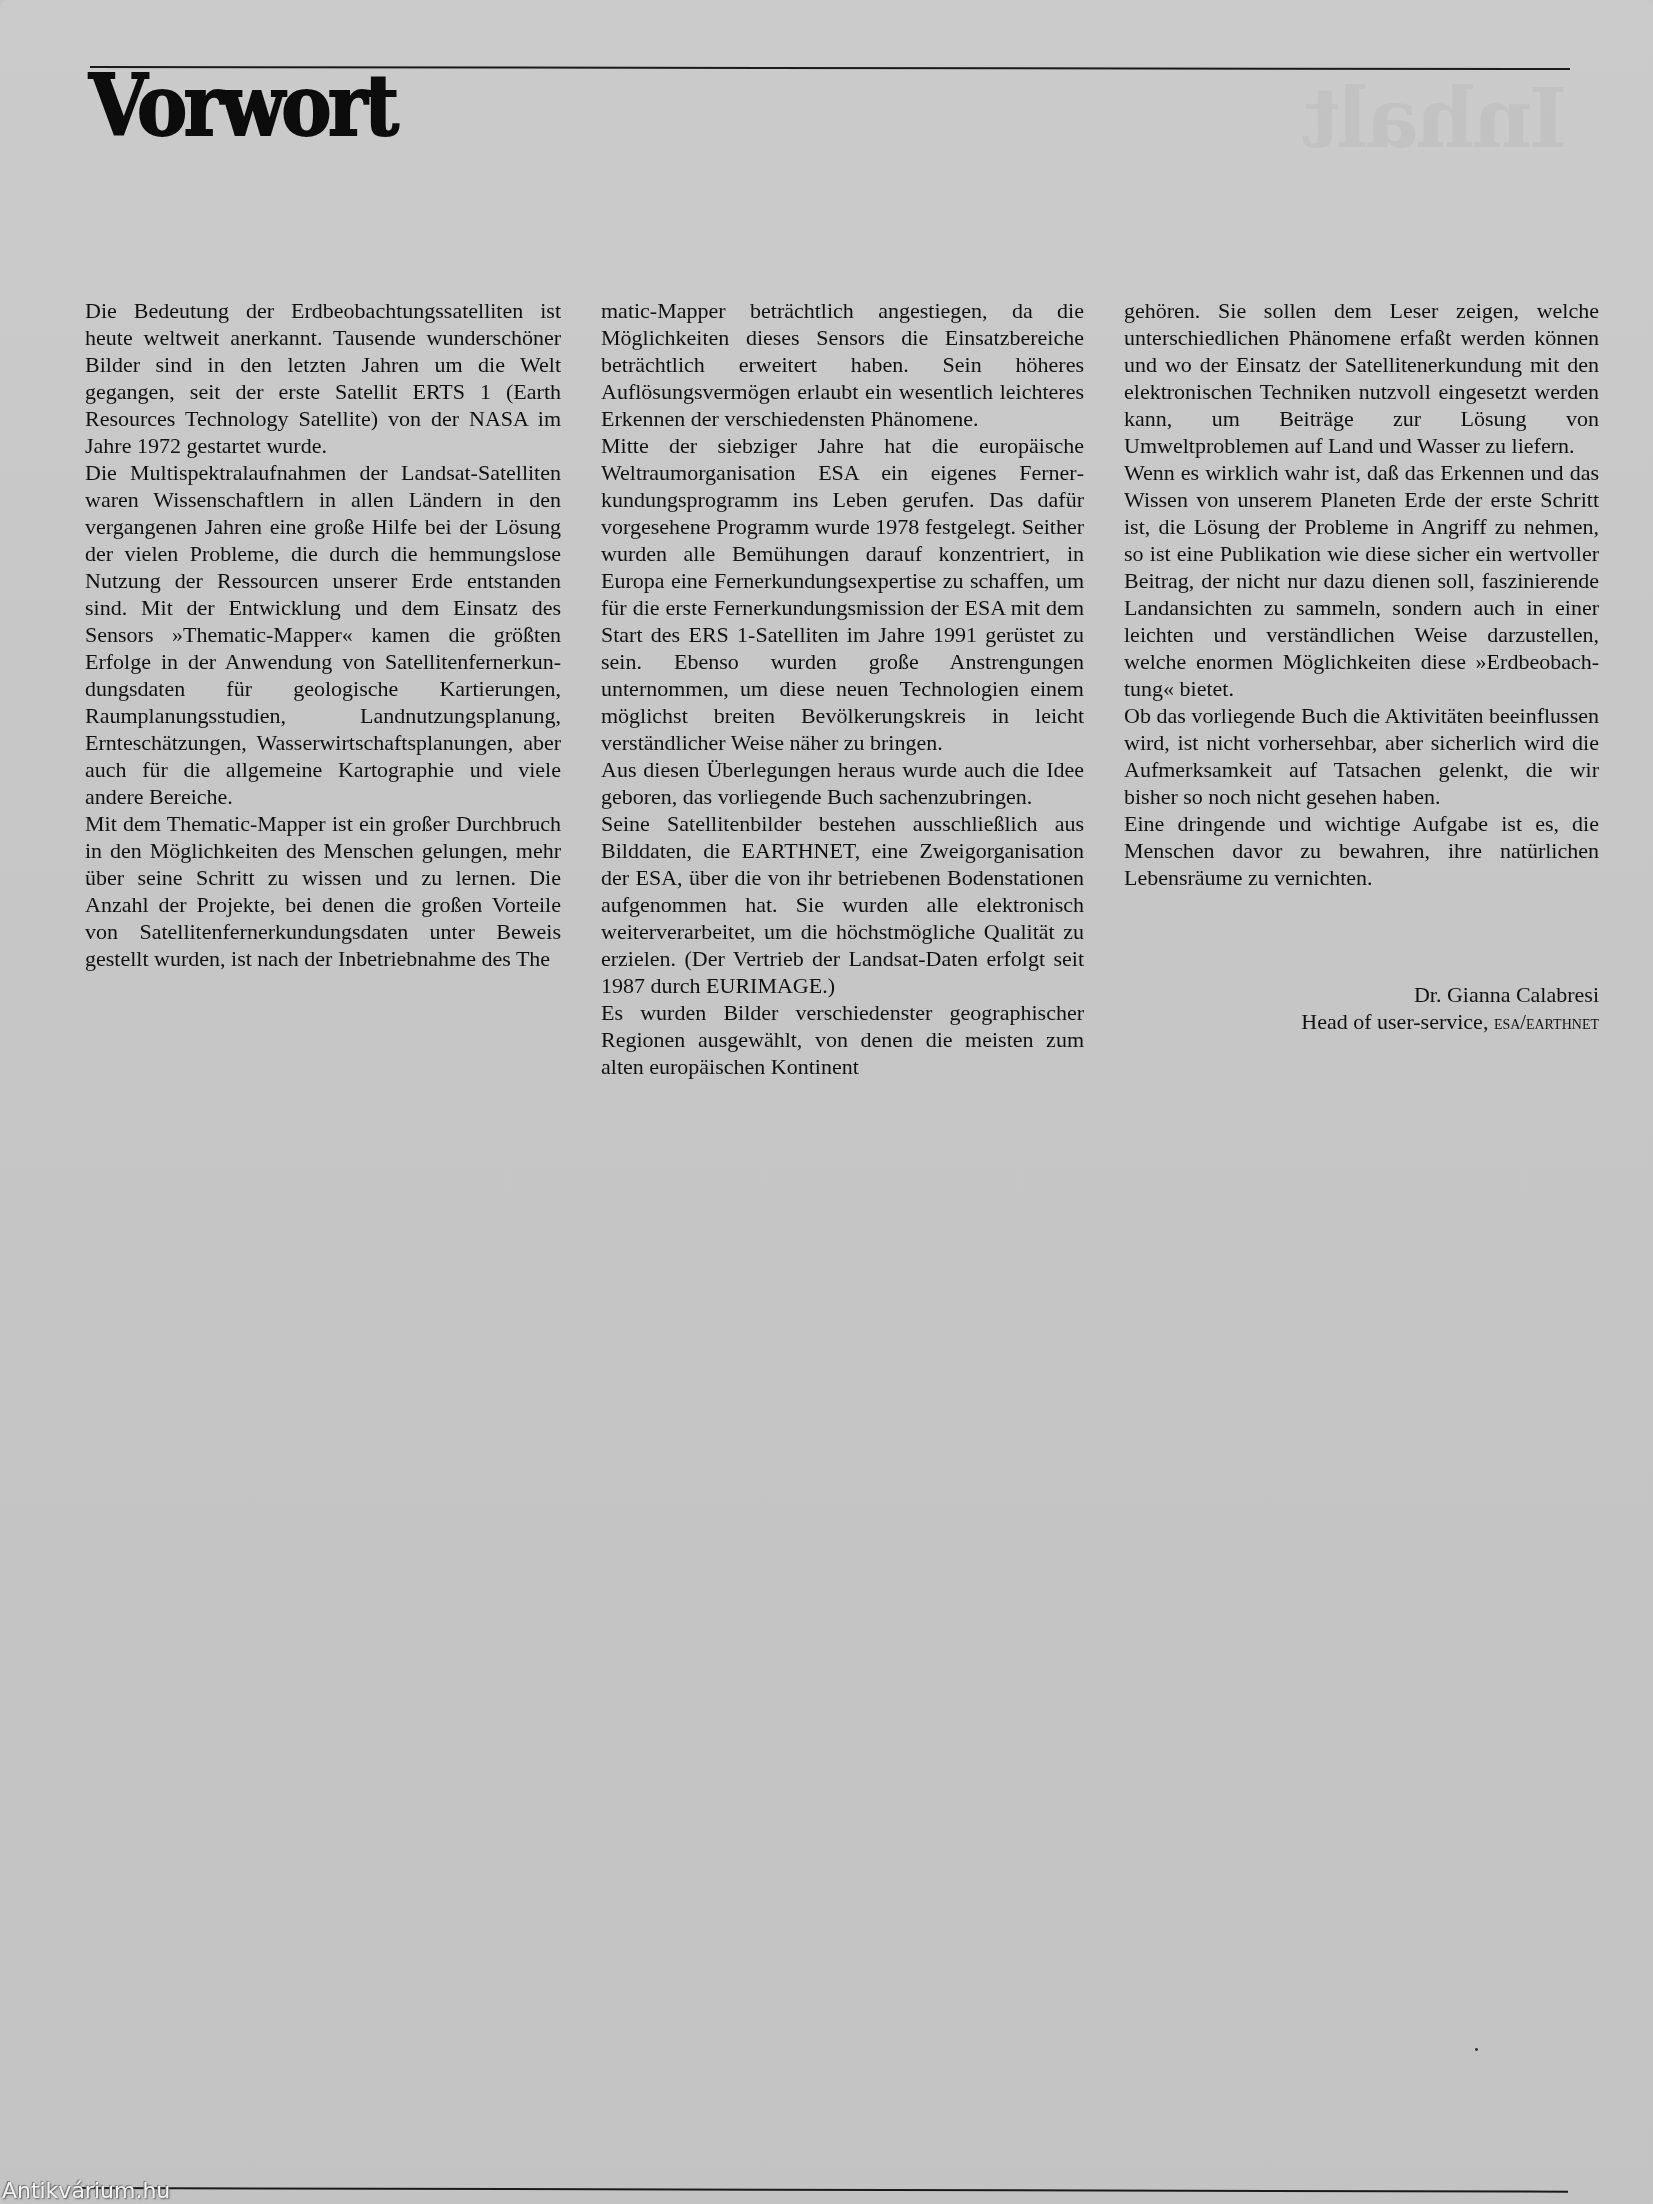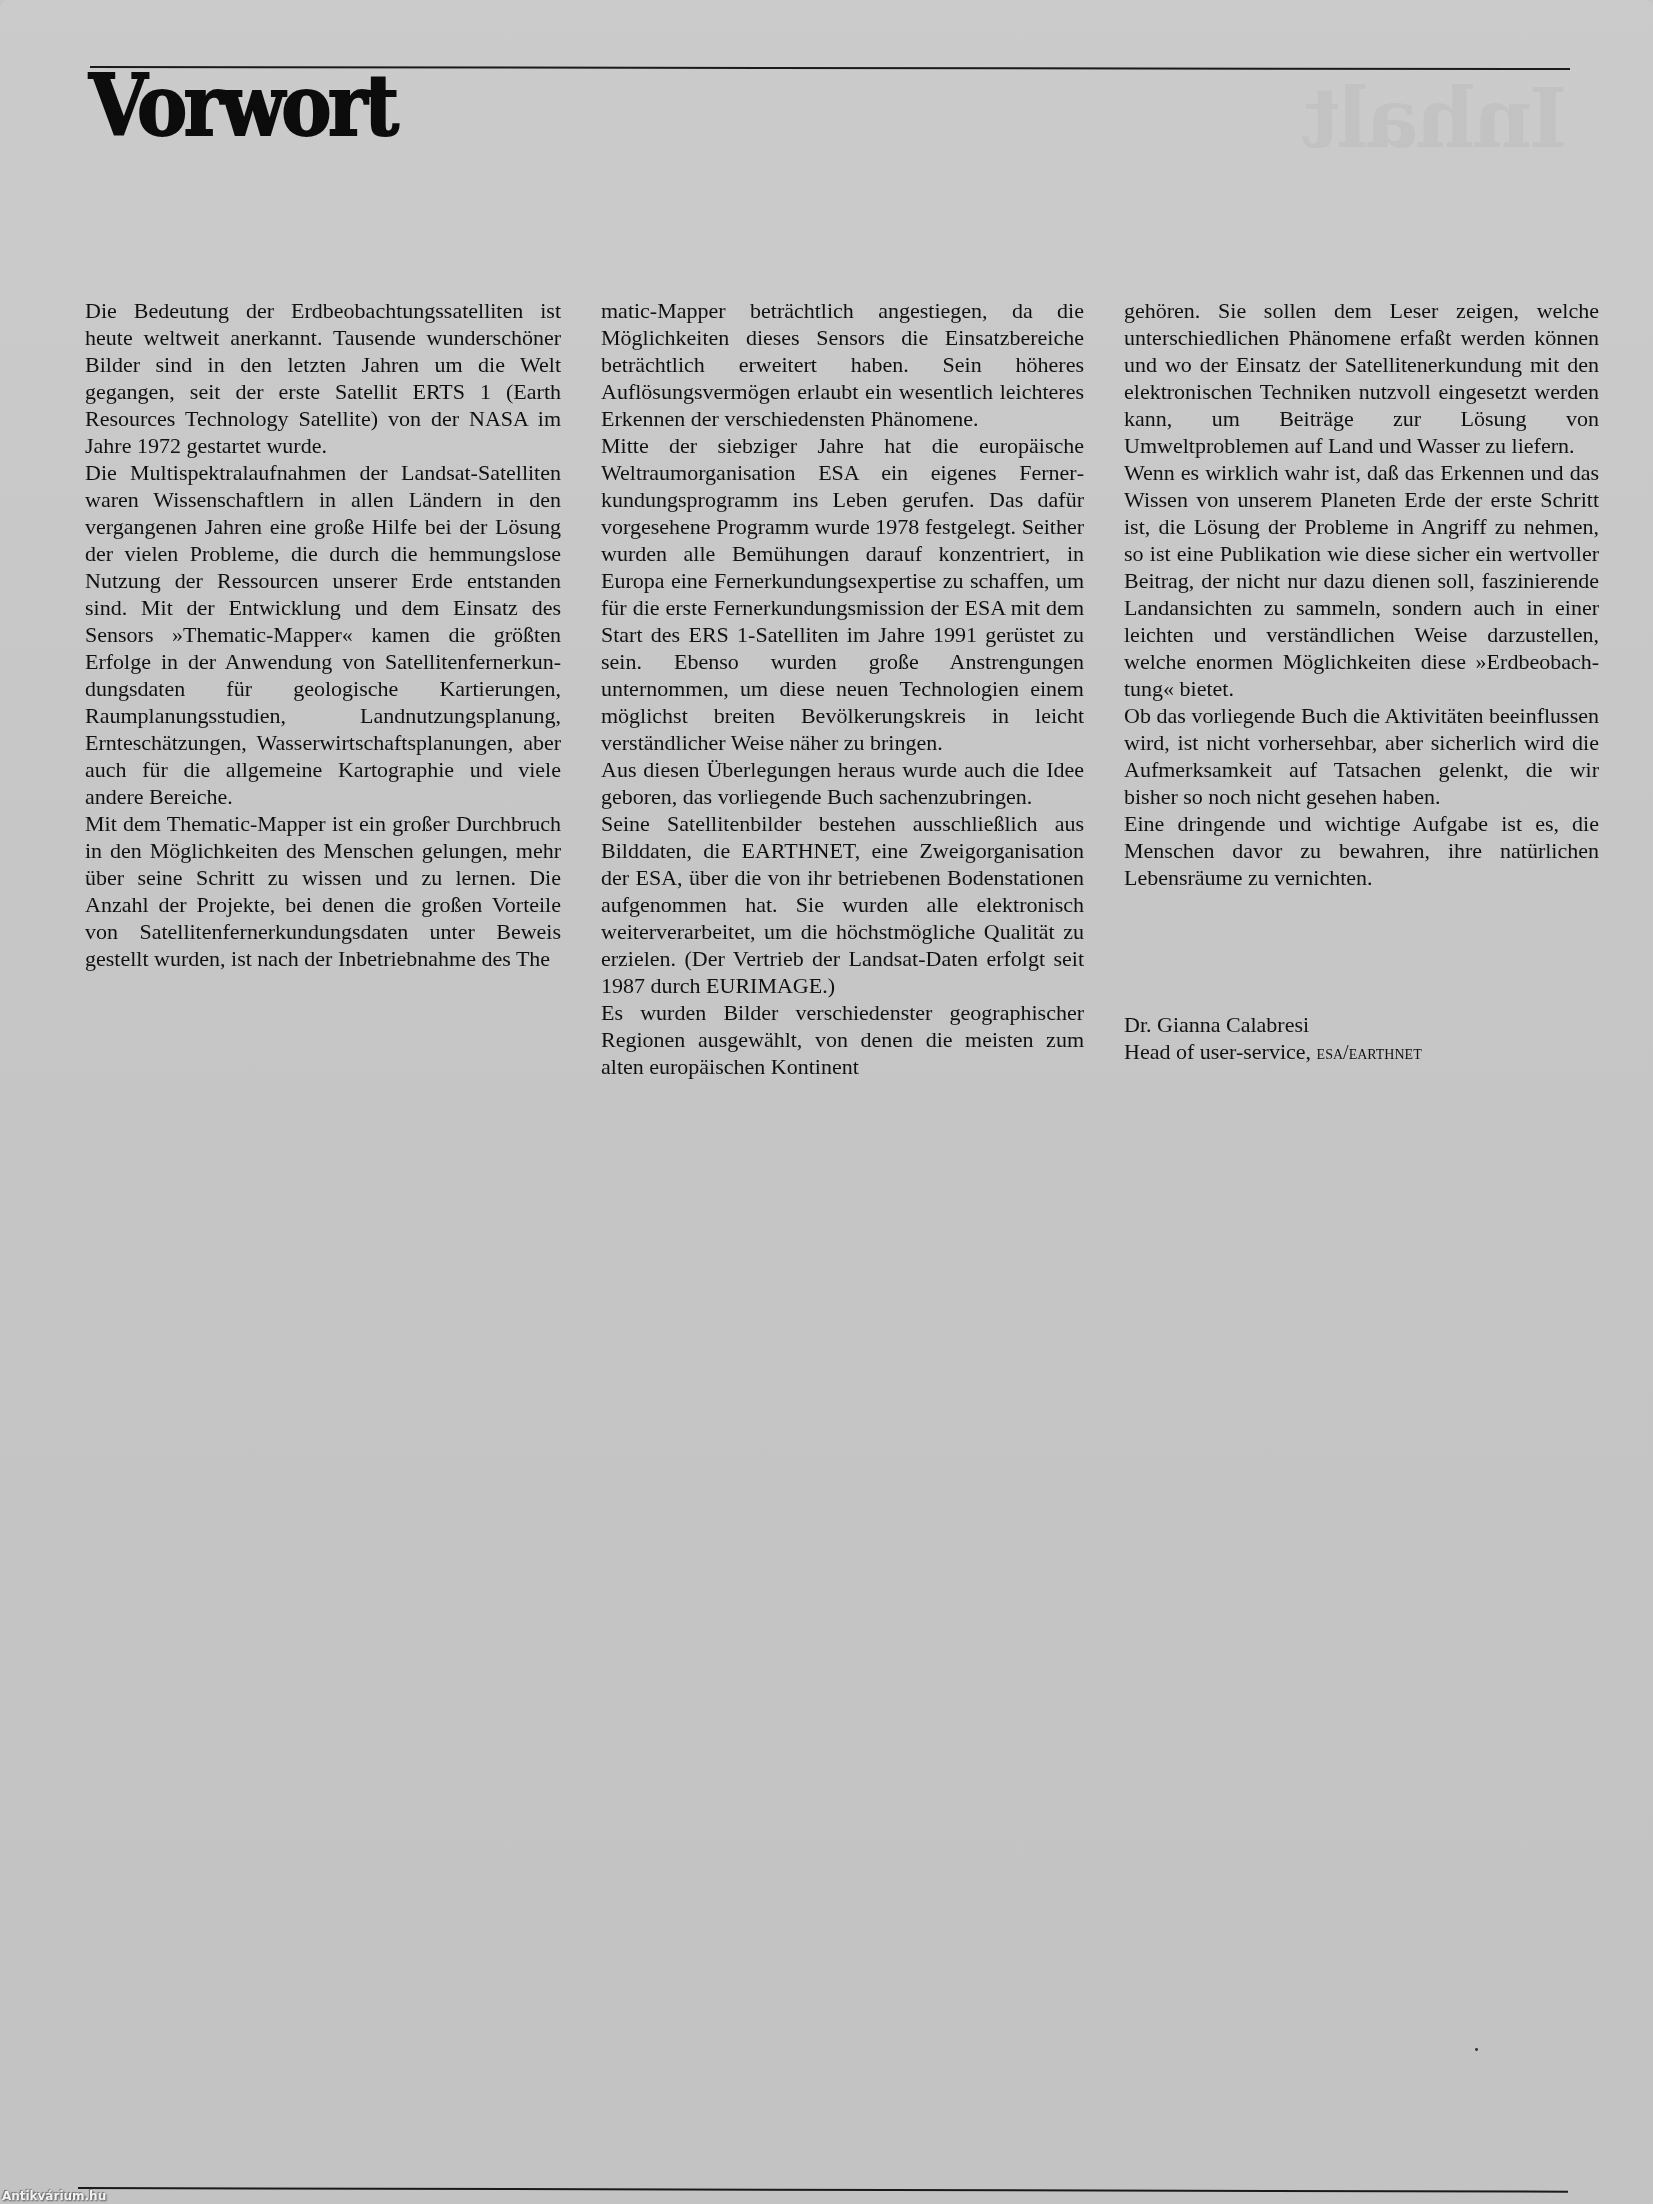--- a/index.html
+++ b/index.html
@@ -85,32 +85,32 @@
   }
   .col p {
     margin: 0;
   }
   .sc {
     font-variant: small-caps;
     text-transform: lowercase;
     font-size: 0.92em;
   }
   .signature {
-    margin-top: 120px;
+    margin-top: 90px;
     font-size: 22px;
     line-height: 27px;
-    text-align: left;
+    text-align: right;
   }
   .watermark {
     position: absolute;
     left: 1.9px;
     bottom: 1.9px;
     font-family: "DejaVu Sans", "Liberation Sans", sans-serif;
-    font-weight: bold;
-    font-size: 12px;
+    font-weight: normal;
+    font-size: 22px;
     color: #f2f2f2;
     text-shadow: 1px 1px 1.9px #555, -1px -1px 1px #777;
   }
   .speck {
     position: absolute;
     left: 1475px;
     top: 2048px;
     width: 2.9px;
     height: 2.9px;
     border-radius: 50%;

